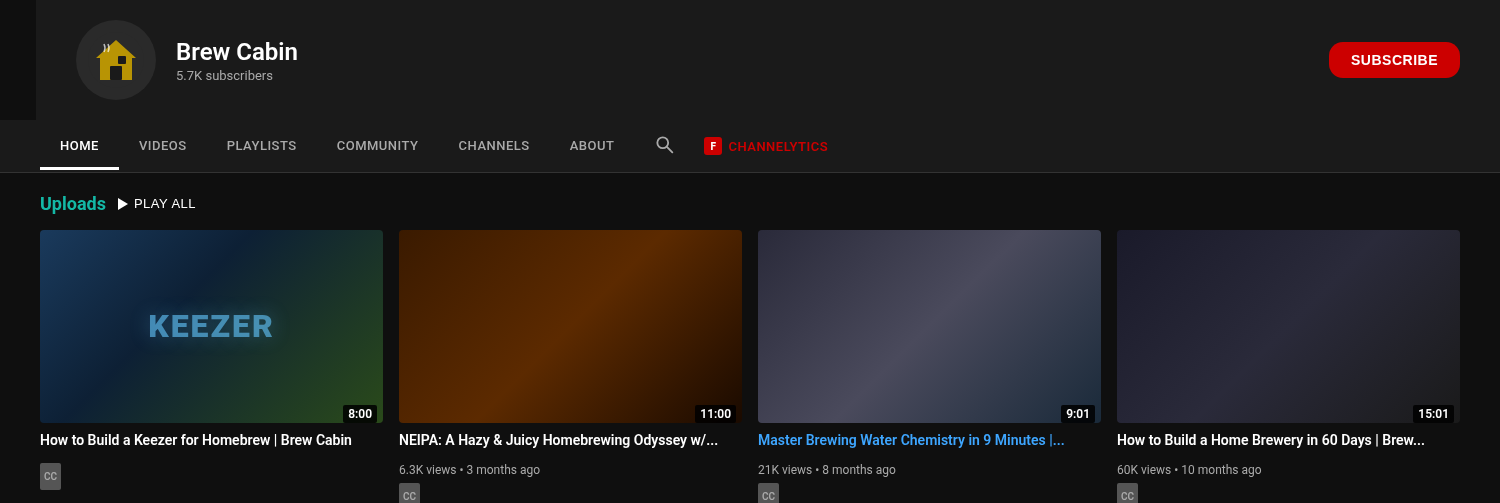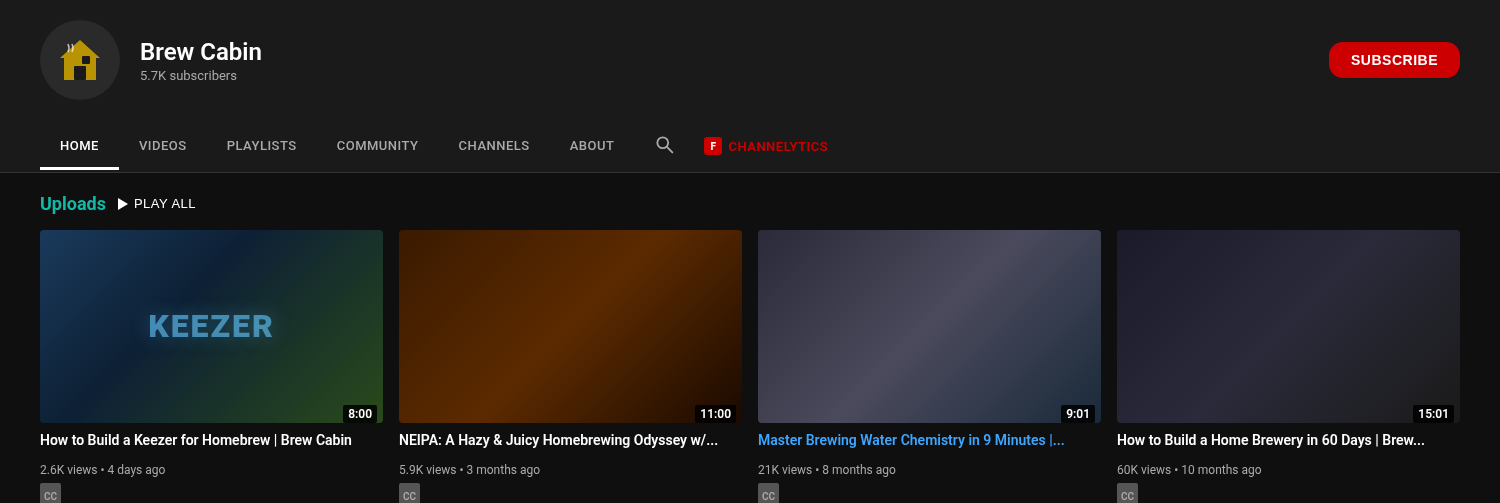--- a/index.html
+++ b/index.html
@@ -13,20 +13,21 @@
       overflow-x: hidden;
     }
 
     
     .channel-header {
       display: flex;
       align-items: center;
       padding: 20px 40px;
       background: #1a1a1a;
       justify-content: space-between;
+      margin-left: 36px;
     }
     .channel-info {
       display: flex;
       align-items: center;
       gap: 20px;
     }
     .channel-avatar {
       width: 80px;
       height: 80px;
       border-radius: 50%;
@@ -291,37 +292,32 @@
 
   <div class="video-grid">
 
     <div class="video-card">
       <div class="thumbnail-container thumb-1">
         <div class="thumb-text-overlay">KEEZER</div>
         <div class="duration-badge">8:00</div>
       </div>
       <div class="video-info">
         <div class="video-title">How to Build a Keezer for Homebrew | Brew Cabin</div>
-        <div class="video-meta">
-          <span>2.6K views</span>
-          <span> • </span>
-          <span>4 days ago</span>
-        </div>
         <span class="cc-badge">CC</span>
       </div>
     </div>
 
     <div class="video-card">
       <div class="thumbnail-container thumb-2">
         <div class="duration-badge">11:00</div>
       </div>
       <div class="video-info">
         <div class="video-title">NEIPA: A Hazy &amp; Juicy Homebrewing Odyssey w/...</div>
         <div class="video-meta">
-          <span>5.9K views</span>
+          <span>6.3K views</span>
           <span> • </span>
           <span>3 months ago</span>
         </div>
         <span class="cc-badge">CC</span>
       </div>
     </div>
 
     <div class="video-card">
       <div class="thumbnail-container thumb-3">
         <div class="duration-badge">9:01</div>

